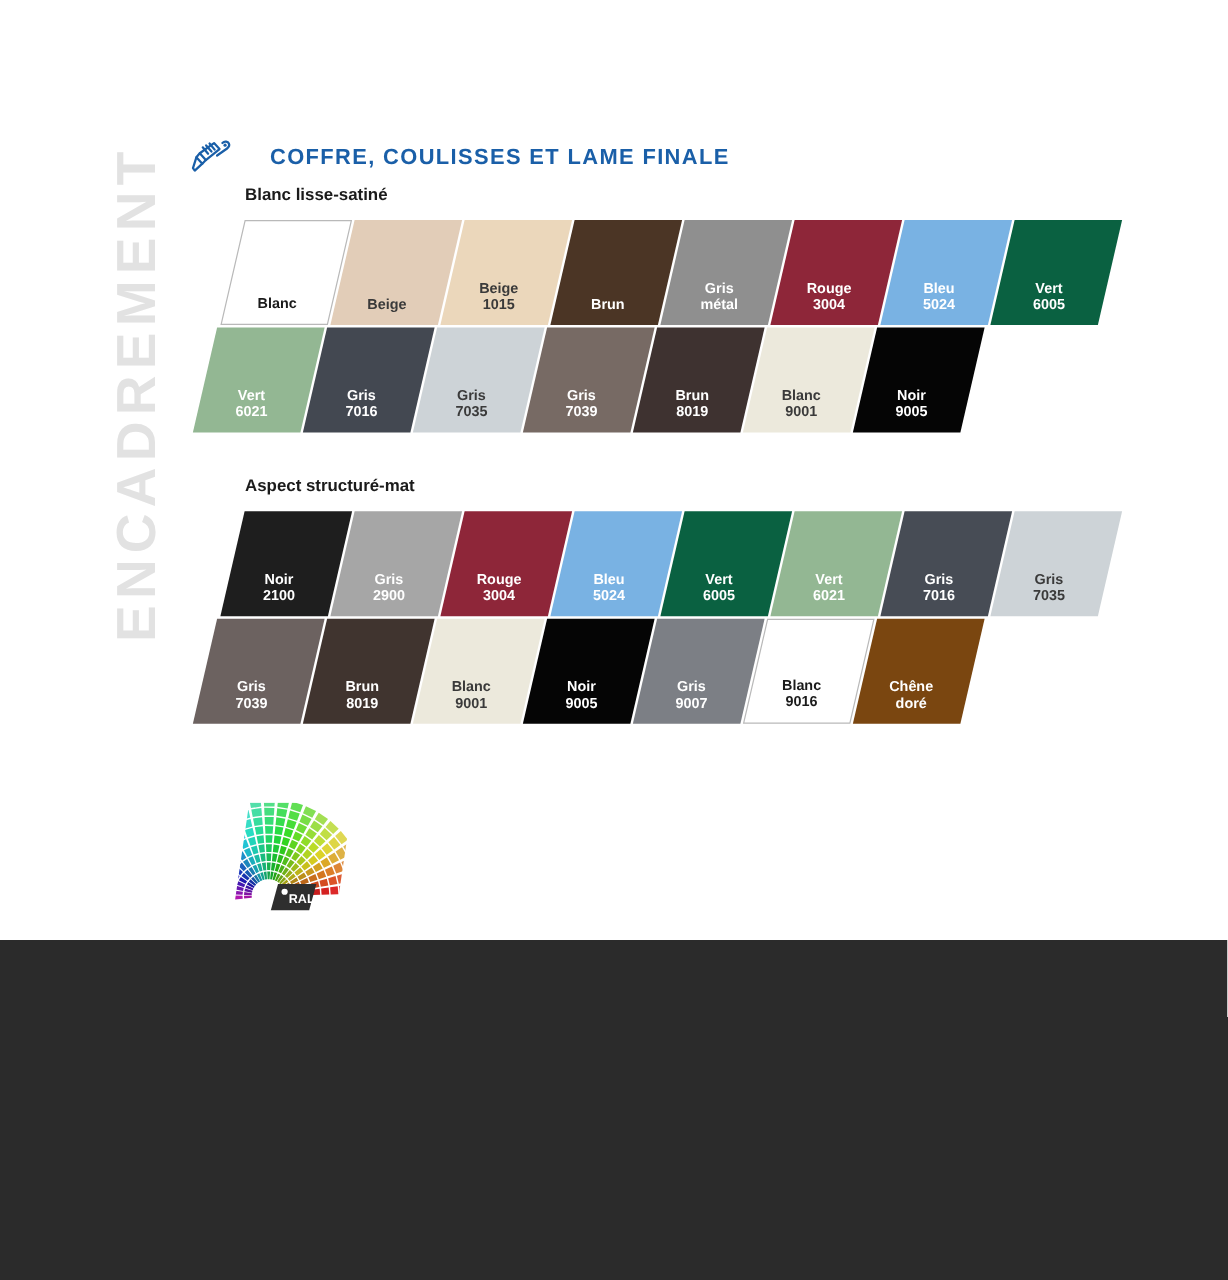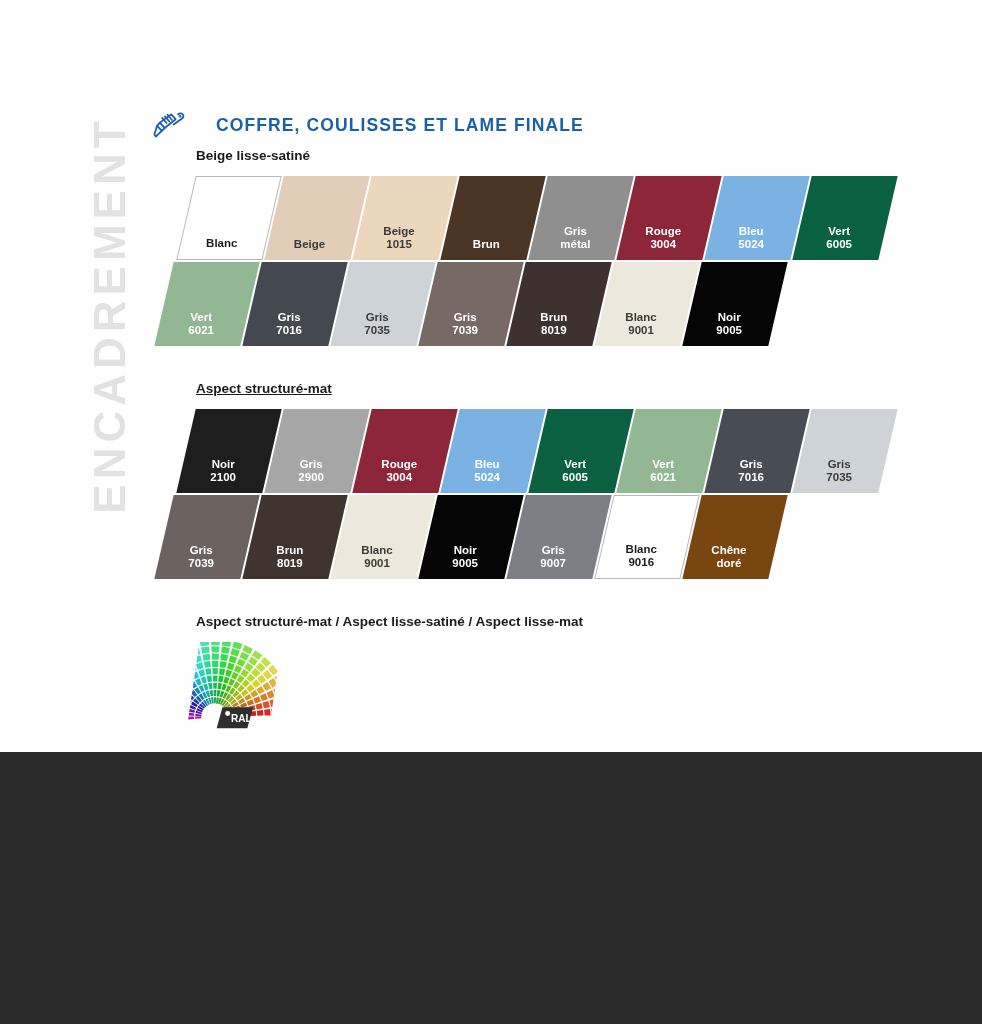--- a/index.html
+++ b/index.html
@@ -97,21 +97,21 @@
           <path d="M27.8 13.2 L14.9 23.6 L9.2 17.2 L22.6 7.6 Z"></path>
           <path d="M14.9 23.6 L11.6 27.0 L6.0 21.0 L9.2 17.2"></path>
           <path d="M11.6 27.0 L4.5 33.5 L2.8 31.2 L6.0 21.0"></path>
           <path d="M12.0 11.6 L17.0 17.6 M15.2 9.8 L20.2 15.6 M18.4 8.0 L23.2 13.8"></path>
           <circle cx="33.0" cy="9.6" r="1.5" fill="#1a5fa8" stroke="none"></circle>
         </svg>
       </span>
       <span class="sec-head-text">COFFRE, COULISSES ET LAME FINALE</span>
     </div>
 
-    <div class="sub-head" style="left:196px; top:148px;">Beige lisse-satiné</div>
+    <div class="sub-head" style="left:196px; top:148px;">Blanc lisse-satiné</div>
 
     <div class="swatch-row grp" id="row-g0-r0" style="left:186px; top:176px;">
         <div class="swatch outlined" style="background: rgb(255, 255, 255);">
           <div class="lbl" style="color: rgb(27, 27, 27);">Blanc</div>
         </div>
         <div class="swatch" style="background: rgb(226, 205, 184);">
           <div class="lbl" style="color: rgb(58, 58, 58);">Beige</div>
         </div>
         <div class="swatch" style="background: rgb(235, 215, 187);">
           <div class="lbl" style="color: rgb(58, 58, 58);">Beige
@@ -161,21 +161,21 @@
         <div class="swatch" style="background: rgb(236, 233, 220);">
           <div class="lbl" style="color: rgb(58, 58, 58);">Blanc
 9001</div>
         </div>
         <div class="swatch" style="background: rgb(5, 5, 5);">
           <div class="lbl" style="color: rgb(255, 255, 255);">Noir
 9005</div>
         </div>
       </div>
 
-    <div class="sub-head" style="left:196px; top:381px;text-decoration:underline;">Aspect structuré-mat</div>
+    <div class="sub-head" style="left:196px; top:381px;">Aspect structuré-mat</div>
 
     <div class="swatch-row grp" id="row-g1-r0" style="left:186px; top:409px;">
         <div class="swatch" style="background: rgb(30, 30, 30);">
           <div class="lbl" style="color: rgb(255, 255, 255);">Noir
 2100</div>
         </div>
         <div class="swatch" style="background: rgb(166, 166, 166);">
           <div class="lbl" style="color: rgb(255, 255, 255);">Gris
 2900</div>
         </div>
@@ -228,21 +228,20 @@
         <div class="swatch outlined" style="background: rgb(255, 255, 255);">
           <div class="lbl" style="color: rgb(27, 27, 27);">Blanc
 9016</div>
         </div>
         <div class="swatch" style="background: rgb(122, 70, 16);">
           <div class="lbl" style="color: rgb(255, 255, 255);">Chêne
 doré</div>
         </div>
       </div>
 
-    <div class="sub-head" style="left:196px; top:614px;">Aspect structuré-mat / Aspect lisse-satiné / Aspect lisse-mat</div>
 
     <div class="ral-wrap" style="left:184px; top:642px;">
       <svg viewBox="0 0 100 96" width="96" height="92">
         <defs>
           <clipPath id="skewclip">
             <polygon points="14,0 100,0 86,96 0,96"></polygon>
           </clipPath>
         </defs>
         <g clip-path="url(#skewclip)" transform="translate(2,0)">
           <g transform="translate(30,78) rotate(-6)">

